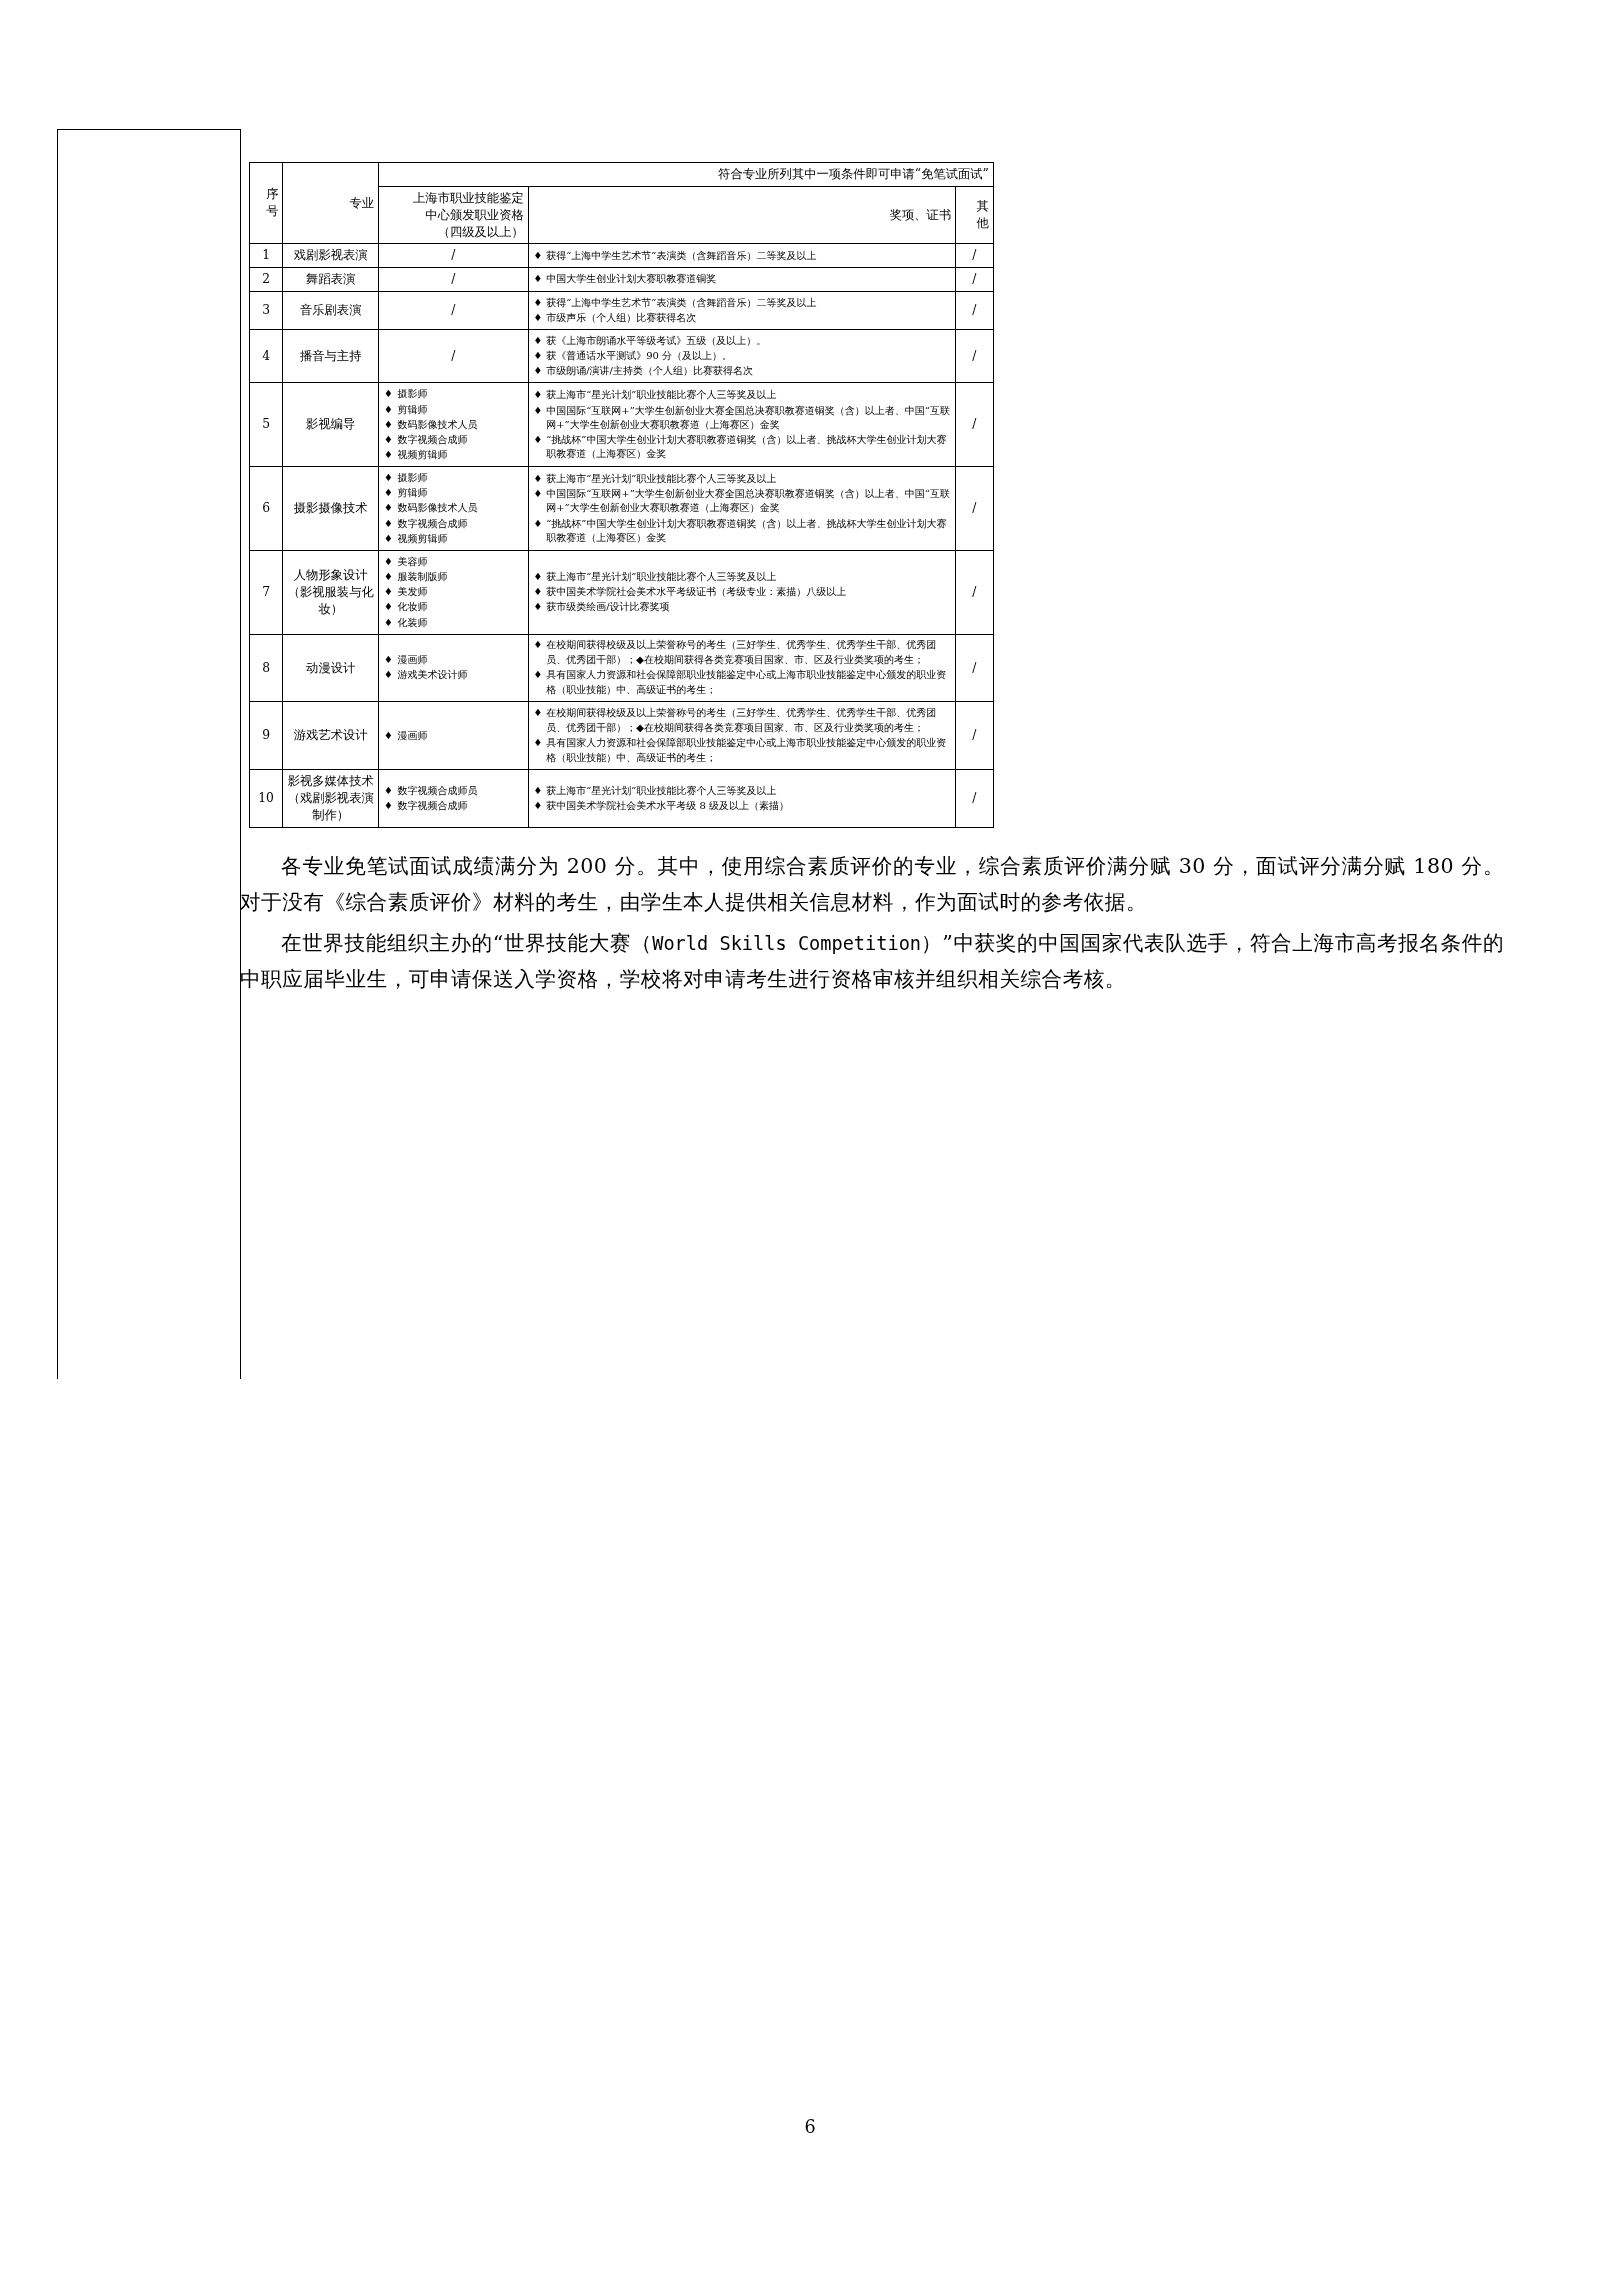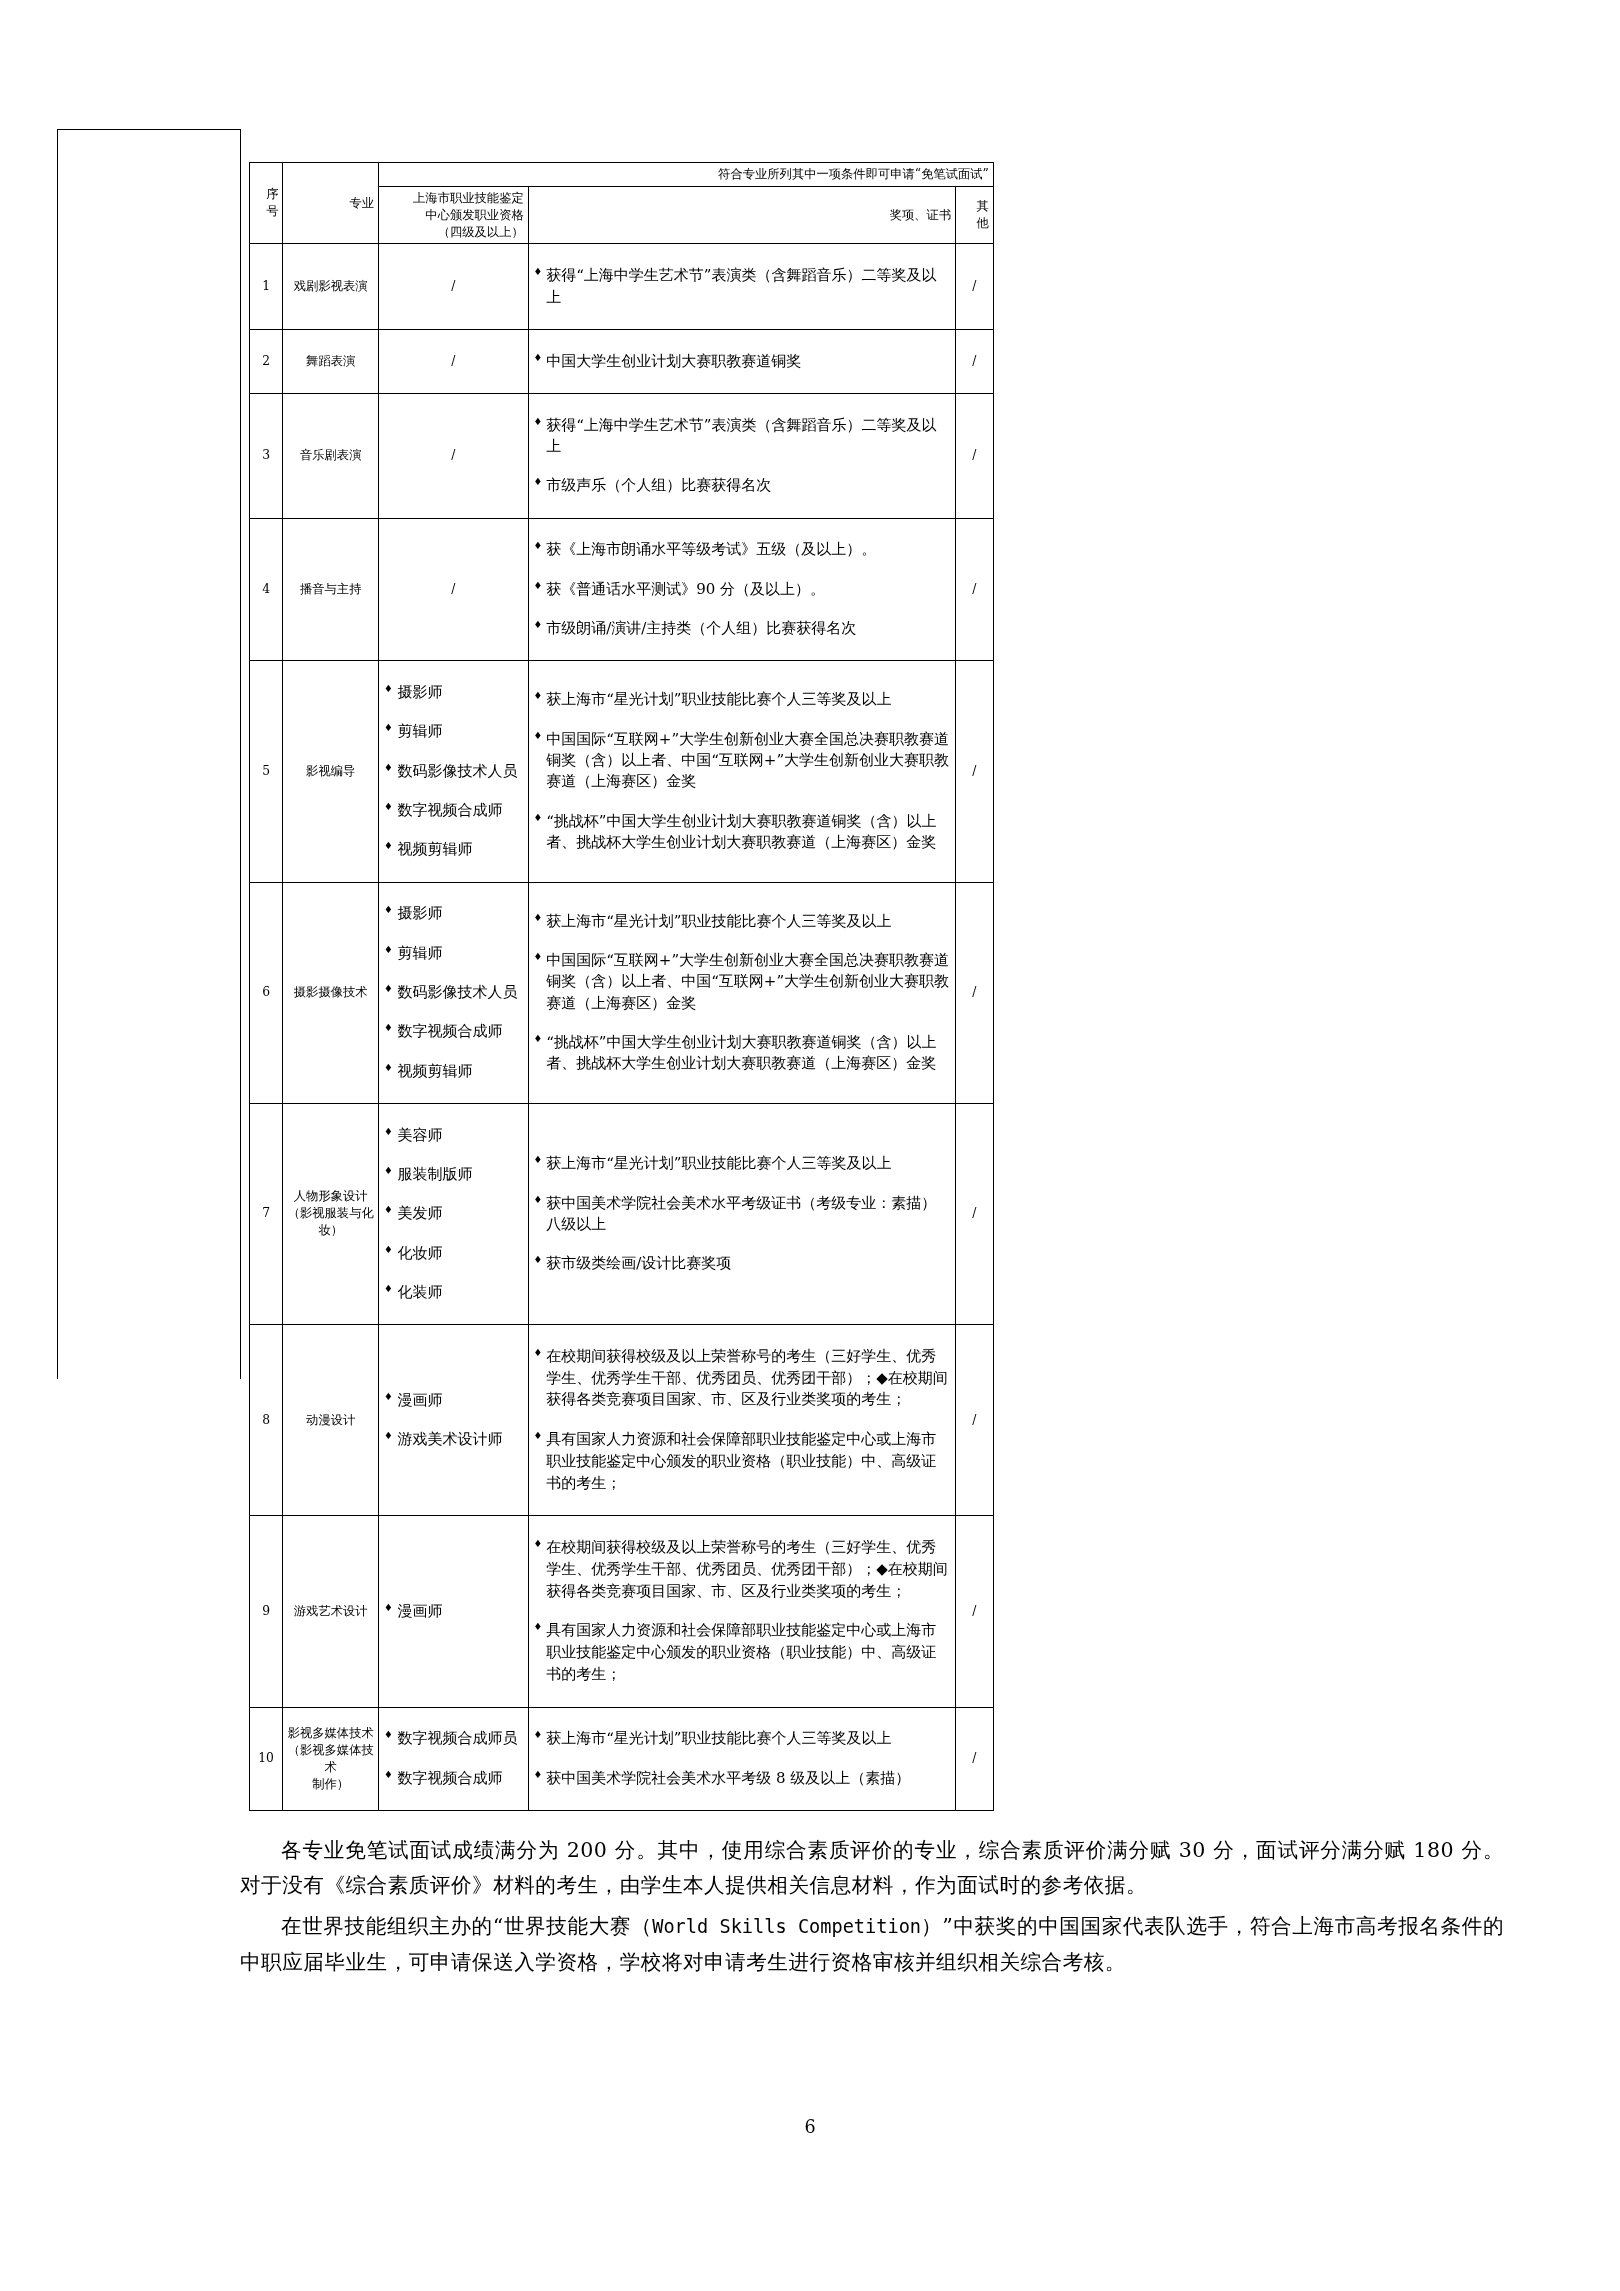--- a/index.html
+++ b/index.html
@@ -75,22 +75,22 @@
   .c-award { width: 420px; }
   .c-other { width: 37px; text-align: center; }
 
   .hdr-top { text-align: right; font-size: 12.3px; }
   .hdr-sub { text-align: right; font-size: 11.8px; line-height: 1.35; }
 
   .bullet-list { margin: 0; padding: 0; list-style: none; }
   .bullet-list li {
     position: relative;
     padding-left: 14.7px;
-    margin: 18px 0;
-    font-size: 15px;
+    margin: 1px 0;
+    font-size: 10px;
     line-height: 1.42;
   }
   .bullet-list li:before {
     content: "\2666";
     position: absolute;
     left: 1px;
     top: 0;
     font-size: 9.8px;
   }
   .bullet-list.tight li { line-height: 1.45; }
@@ -314,21 +314,21 @@
               <li>具有国家人力资源和社会保障部职业技能鉴定中心或上海市职业技能鉴定中心颁发的职业资格（职业技能）中、高级证书的考生；</li>
             </ul>
           </td>
           <td class="c-other">/</td>
         </tr>
 
         <tr>
           <td class="c-no">10</td>
           <td class="c-major">
             <div>影视多媒体技术</div>
-            <div>（影视多媒体技术</div>
+            <div>（戏剧影视表演</div>
             <div>制作）</div>
           </td>
           <td class="c-cert">
             <ul class="bullet-list">
               <li>数字视频合成师员</li>
               <li>数字视频合成师</li>
             </ul>
           </td>
           <td class="c-award">
             <ul class="bullet-list award-list">

